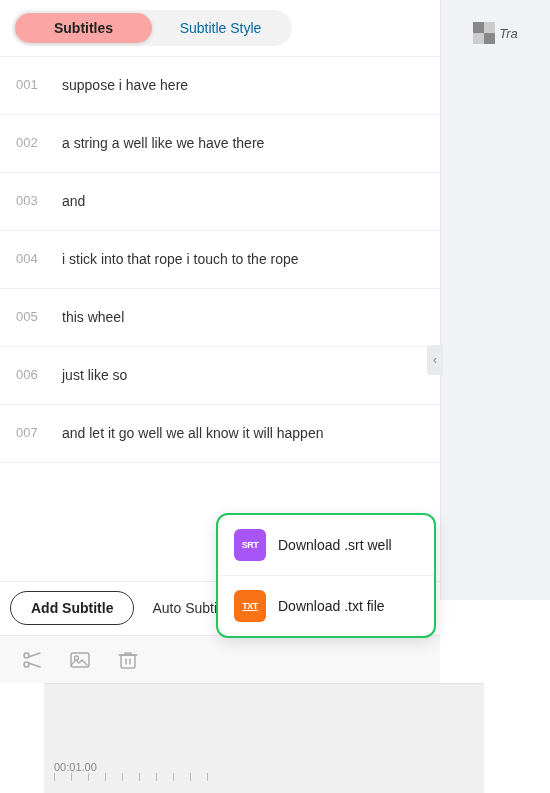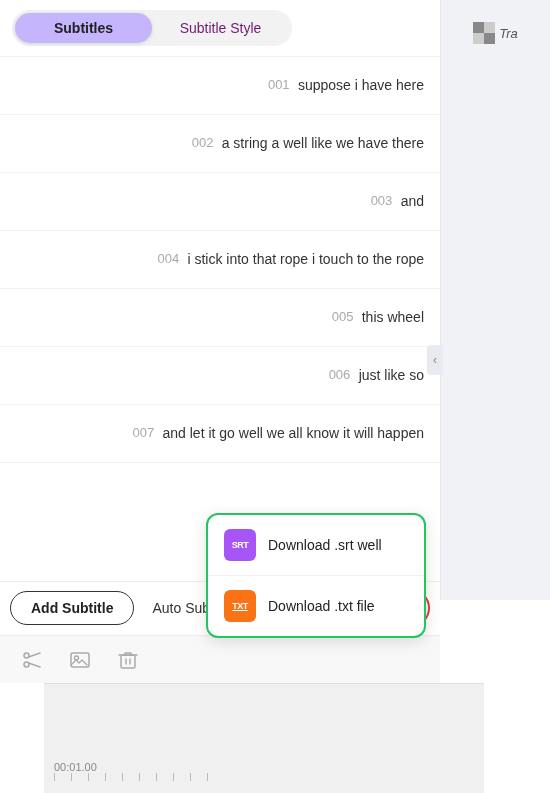--- a/index.html
+++ b/index.html
@@ -29,24 +29,24 @@
       width: 280px;
     }
     .tab-item {
       flex: 1;
       text-align: center;
       padding: 7px 10px;
       border-radius: 16px;
       font-size: 14px;
       font-weight: 500;
       cursor: pointer;
-      color: #701a75;
+      color: #0369a1;
     }
     .tab-item.active {
-      background: #c4b5fd;
+      background: #fca5a5;
       color: #222;
       font-weight: 600;
       box-shadow: 0 1px 4px rgba(0,0,0,0.12);
     }
 
     
     .right-panel {
       position: absolute;
       top: 0;
       right: 0;
@@ -100,21 +100,21 @@
       height: 540px;
       padding: 0 0 0 0;
       background: #fff;
       width: 440px;
     }
     .subtitle-row {
       display: flex;
       align-items: flex-start;
       padding: 18px 16px;
       border-bottom: 1px solid #f2f2f2;
-      justify-content: flex-end;
+      gap: 16px;
     }
     .subtitle-num {
       font-size: 13px;
       color: #aaa;
       min-width: 30px;
       padding-top: 2px;
     }
     .subtitle-text {
       font-size: 14px;
       color: #333;
@@ -238,21 +238,21 @@
     .tick {
       width: 1px;
       height: 8px;
       background: #bbb;
     }
 
     
     .download-dropdown {
       position: absolute;
       bottom: 155px;
-      right: 124px;
+      right: 114px;
       width: 220px;
       background: #fff;
       border: 2px solid #22c55e;
       border-radius: 12px;
       overflow: hidden;
       box-shadow: 0 4px 16px rgba(0,0,0,0.12);
       z-index: 100;
     }
     .dropdown-item {
       display: flex;

